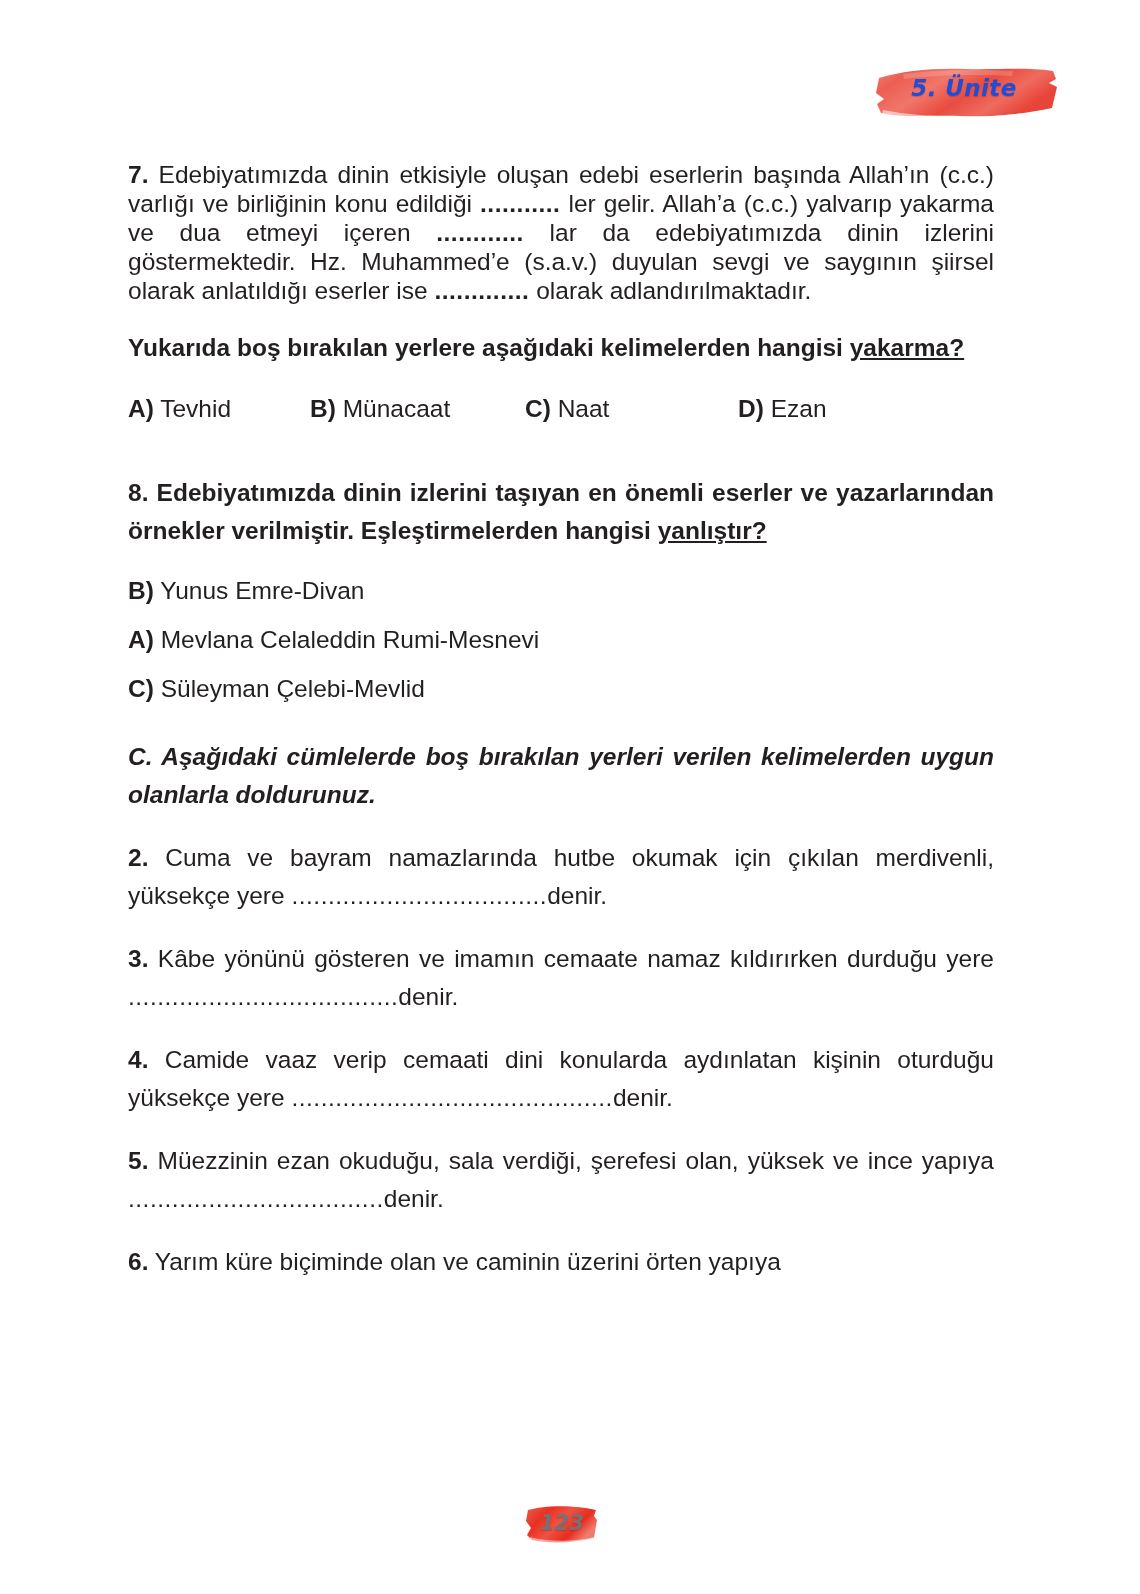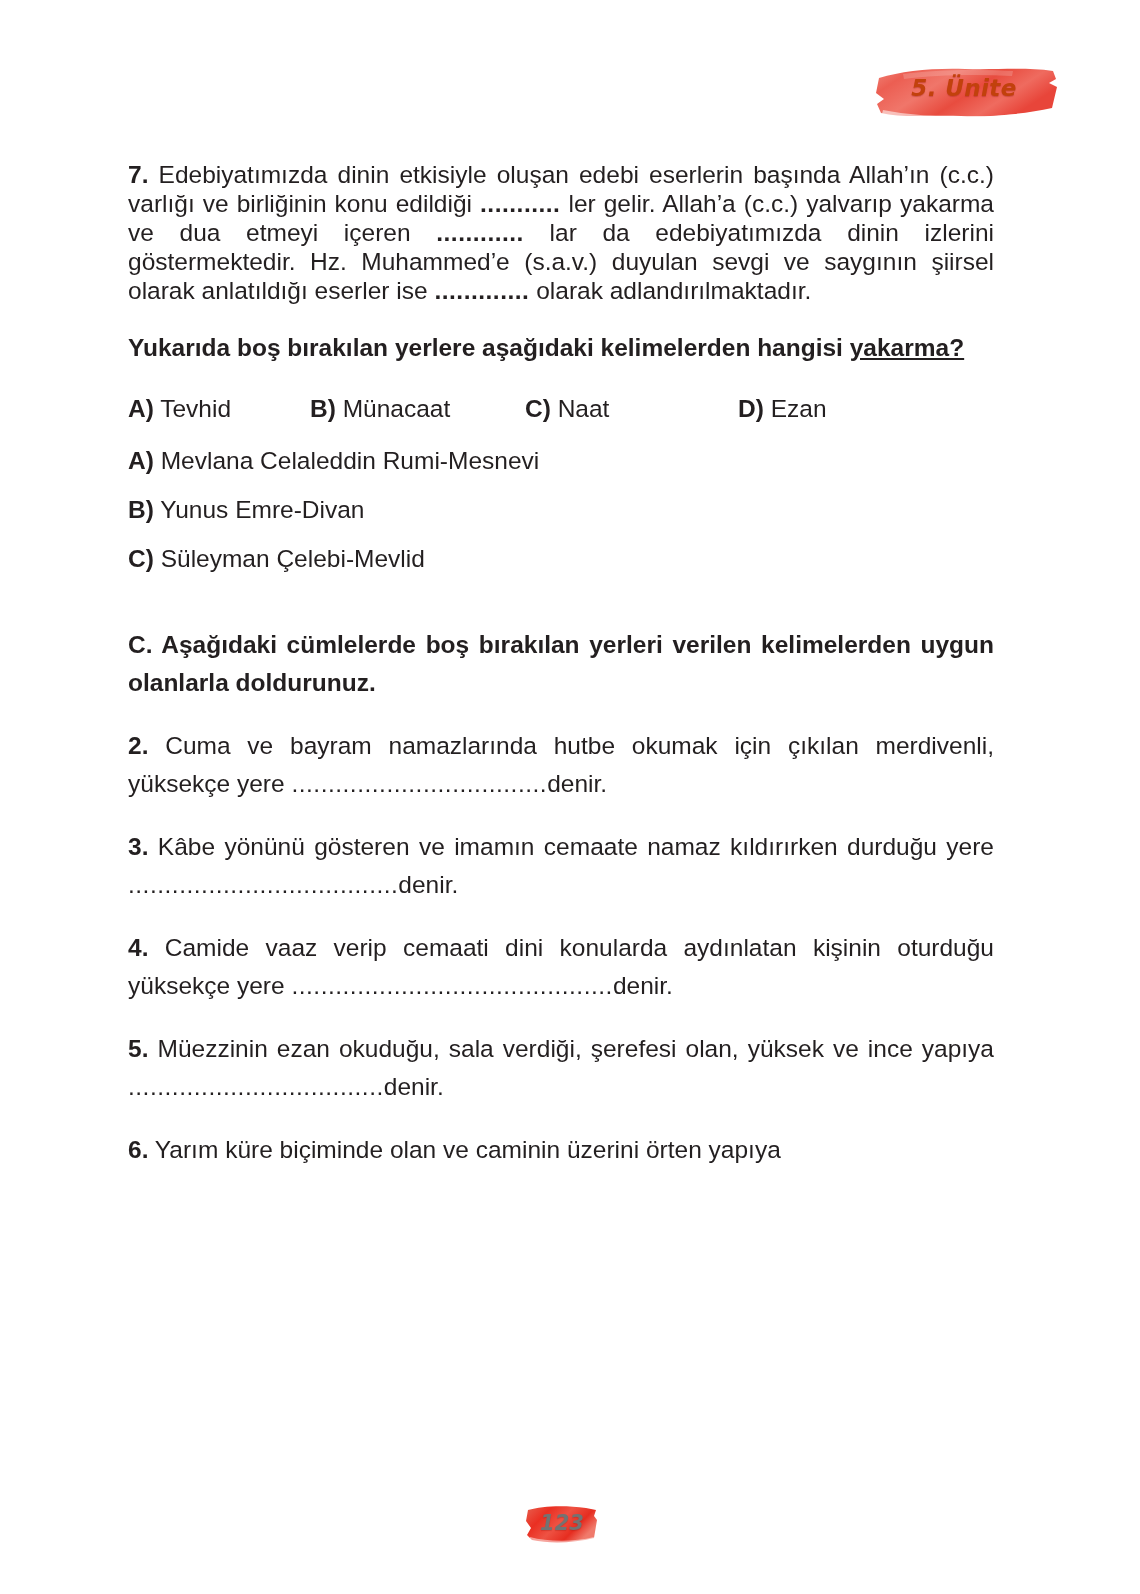--- a/index.html
+++ b/index.html
@@ -31,21 +31,21 @@
   .unit-banner .unit-label {
     position: absolute;
     left: 0;
     right: 6px;
     top: 13px;
     text-align: center;
     font-family: "DejaVu Sans", sans-serif;
     font-size: 23px;
     font-weight: bold;
     font-style: italic;
-    color: #c2410c;
+    color: #1d4ed8;
     letter-spacing: 0.4px;
     text-shadow: 0 1px 1px rgba(150,25,20,0.35);
   }
 
   
   .page-col {
     position: absolute;
     left: 128px;
     top: 160px;
     width: 866px;
@@ -101,22 +101,23 @@
     font-size: 24.5px;
     line-height: 38px;
     margin-top: 48px;
     text-align: justify;
   }
 
   .section-head {
     font-weight: bold;
     font-size: 24.5px;
     line-height: 38px;
-    margin-top: 50px;
-    text-align: justify;
+    margin-top: 32px;
+    text-align: justify;
+    font-style: italic;
   }
 
   .wordbank {
     font-size: 24.5px;
     line-height: 38px;
     margin-top: 24px;
   }
 
   .fill-item {
     font-size: 24.5px;
@@ -186,26 +187,27 @@
     <span class="opt"><span class="b">A)</span>
       <span>Tevhid</span></span>
     <span class="opt"><span class="b">B)</span>
       <span>Münacaat</span></span>
     <span class="opt"><span class="b">C)</span>
       <span>Naat</span></span>
     <span class="opt"><span class="b">D)</span>
       <span>Ezan</span></span>
   </div>
 
+  <p class="q8-stem"><span>8. Edebiyatımızda dinin izlerini taşıyan en önemli eserler ve yazarlarından örnekler verilmiştir. Eşleştirmelerden hangisi </span><span class="u">yanlıştır?</span></p>
 
   <div class="opt-stack">
+    <div class="opt-line"><span class="b">B)</span>
+      <span>Yunus Emre-Divan</span></div>
     <div class="opt-line"><span class="b">A)</span>
       <span>Mevlana Celaleddin Rumi-Mesnevi</span></div>
-    <div class="opt-line"><span class="b">B)</span>
-      <span>Yunus Emre-Divan</span></div>
     <div class="opt-line"><span class="b">C)</span>
       <span>Süleyman Çelebi-Mevlid</span></div>
   </div>
 
   <p class="section-head">C. Aşağıdaki cümlelerde boş bırakılan yerleri verilen kelimelerden uygun olanlarla doldurunuz.</p>
 
 
 
   <p class="fill-item"><span class="b">2.</span> <span>Cuma ve bayram namazlarında hutbe okumak için çıkılan merdivenli, yüksekçe yere </span><span class="dots">...................................</span><span>denir.</span></p>
 

